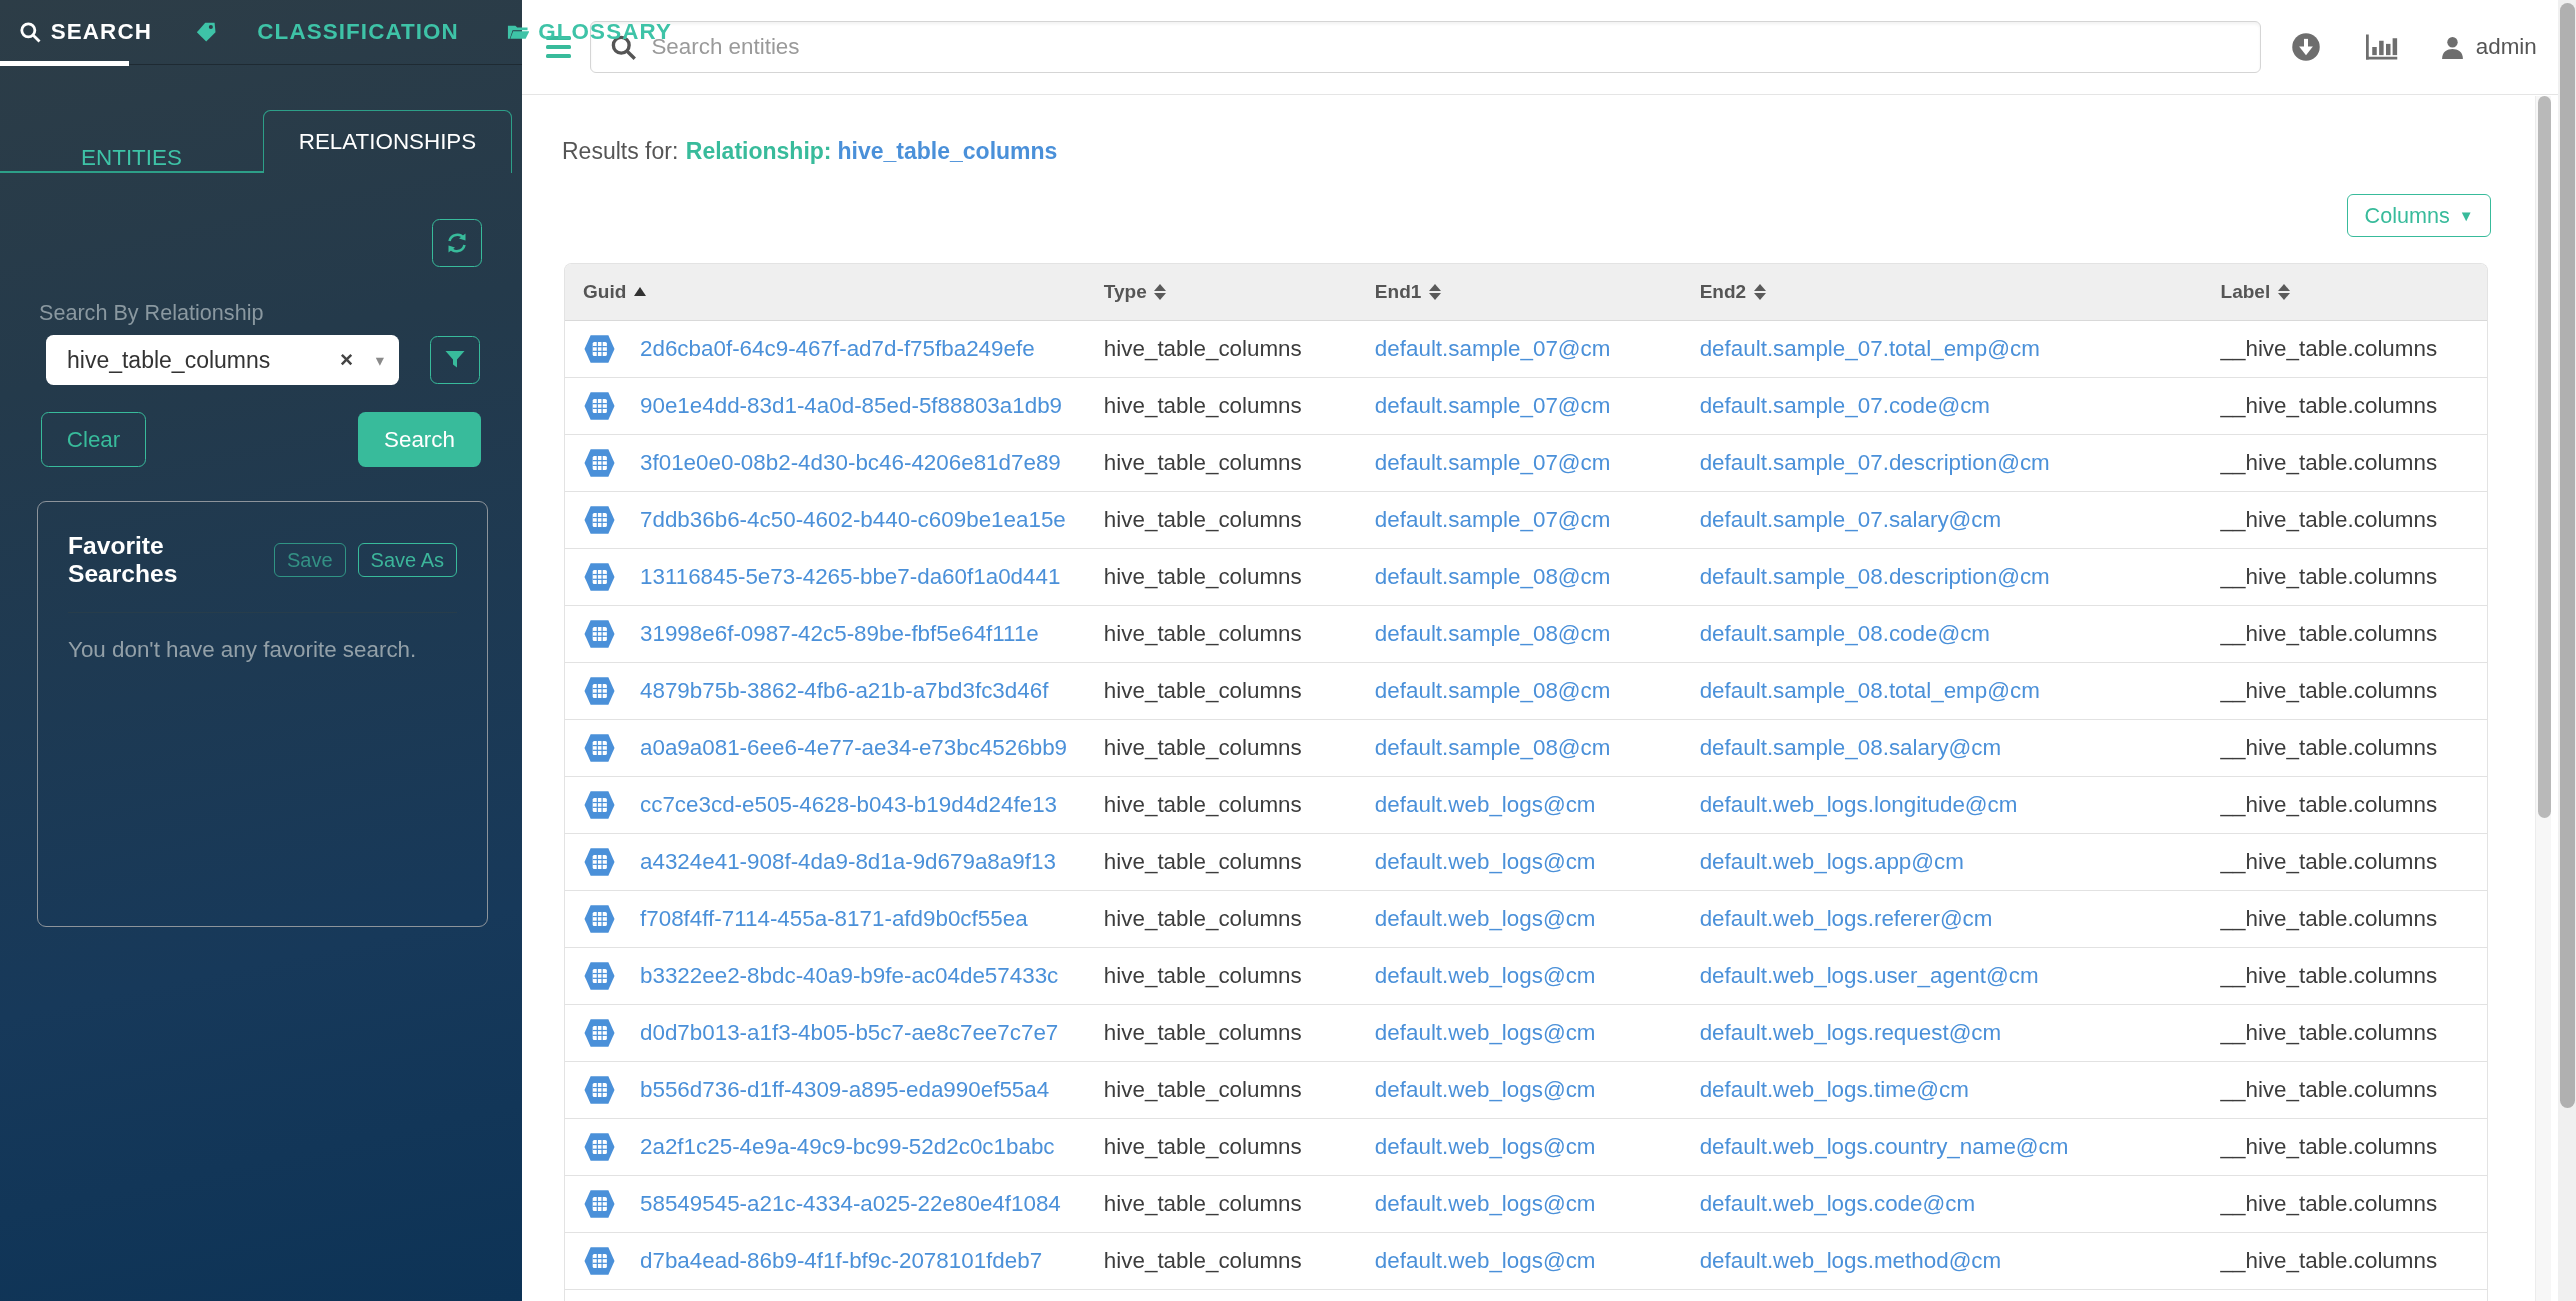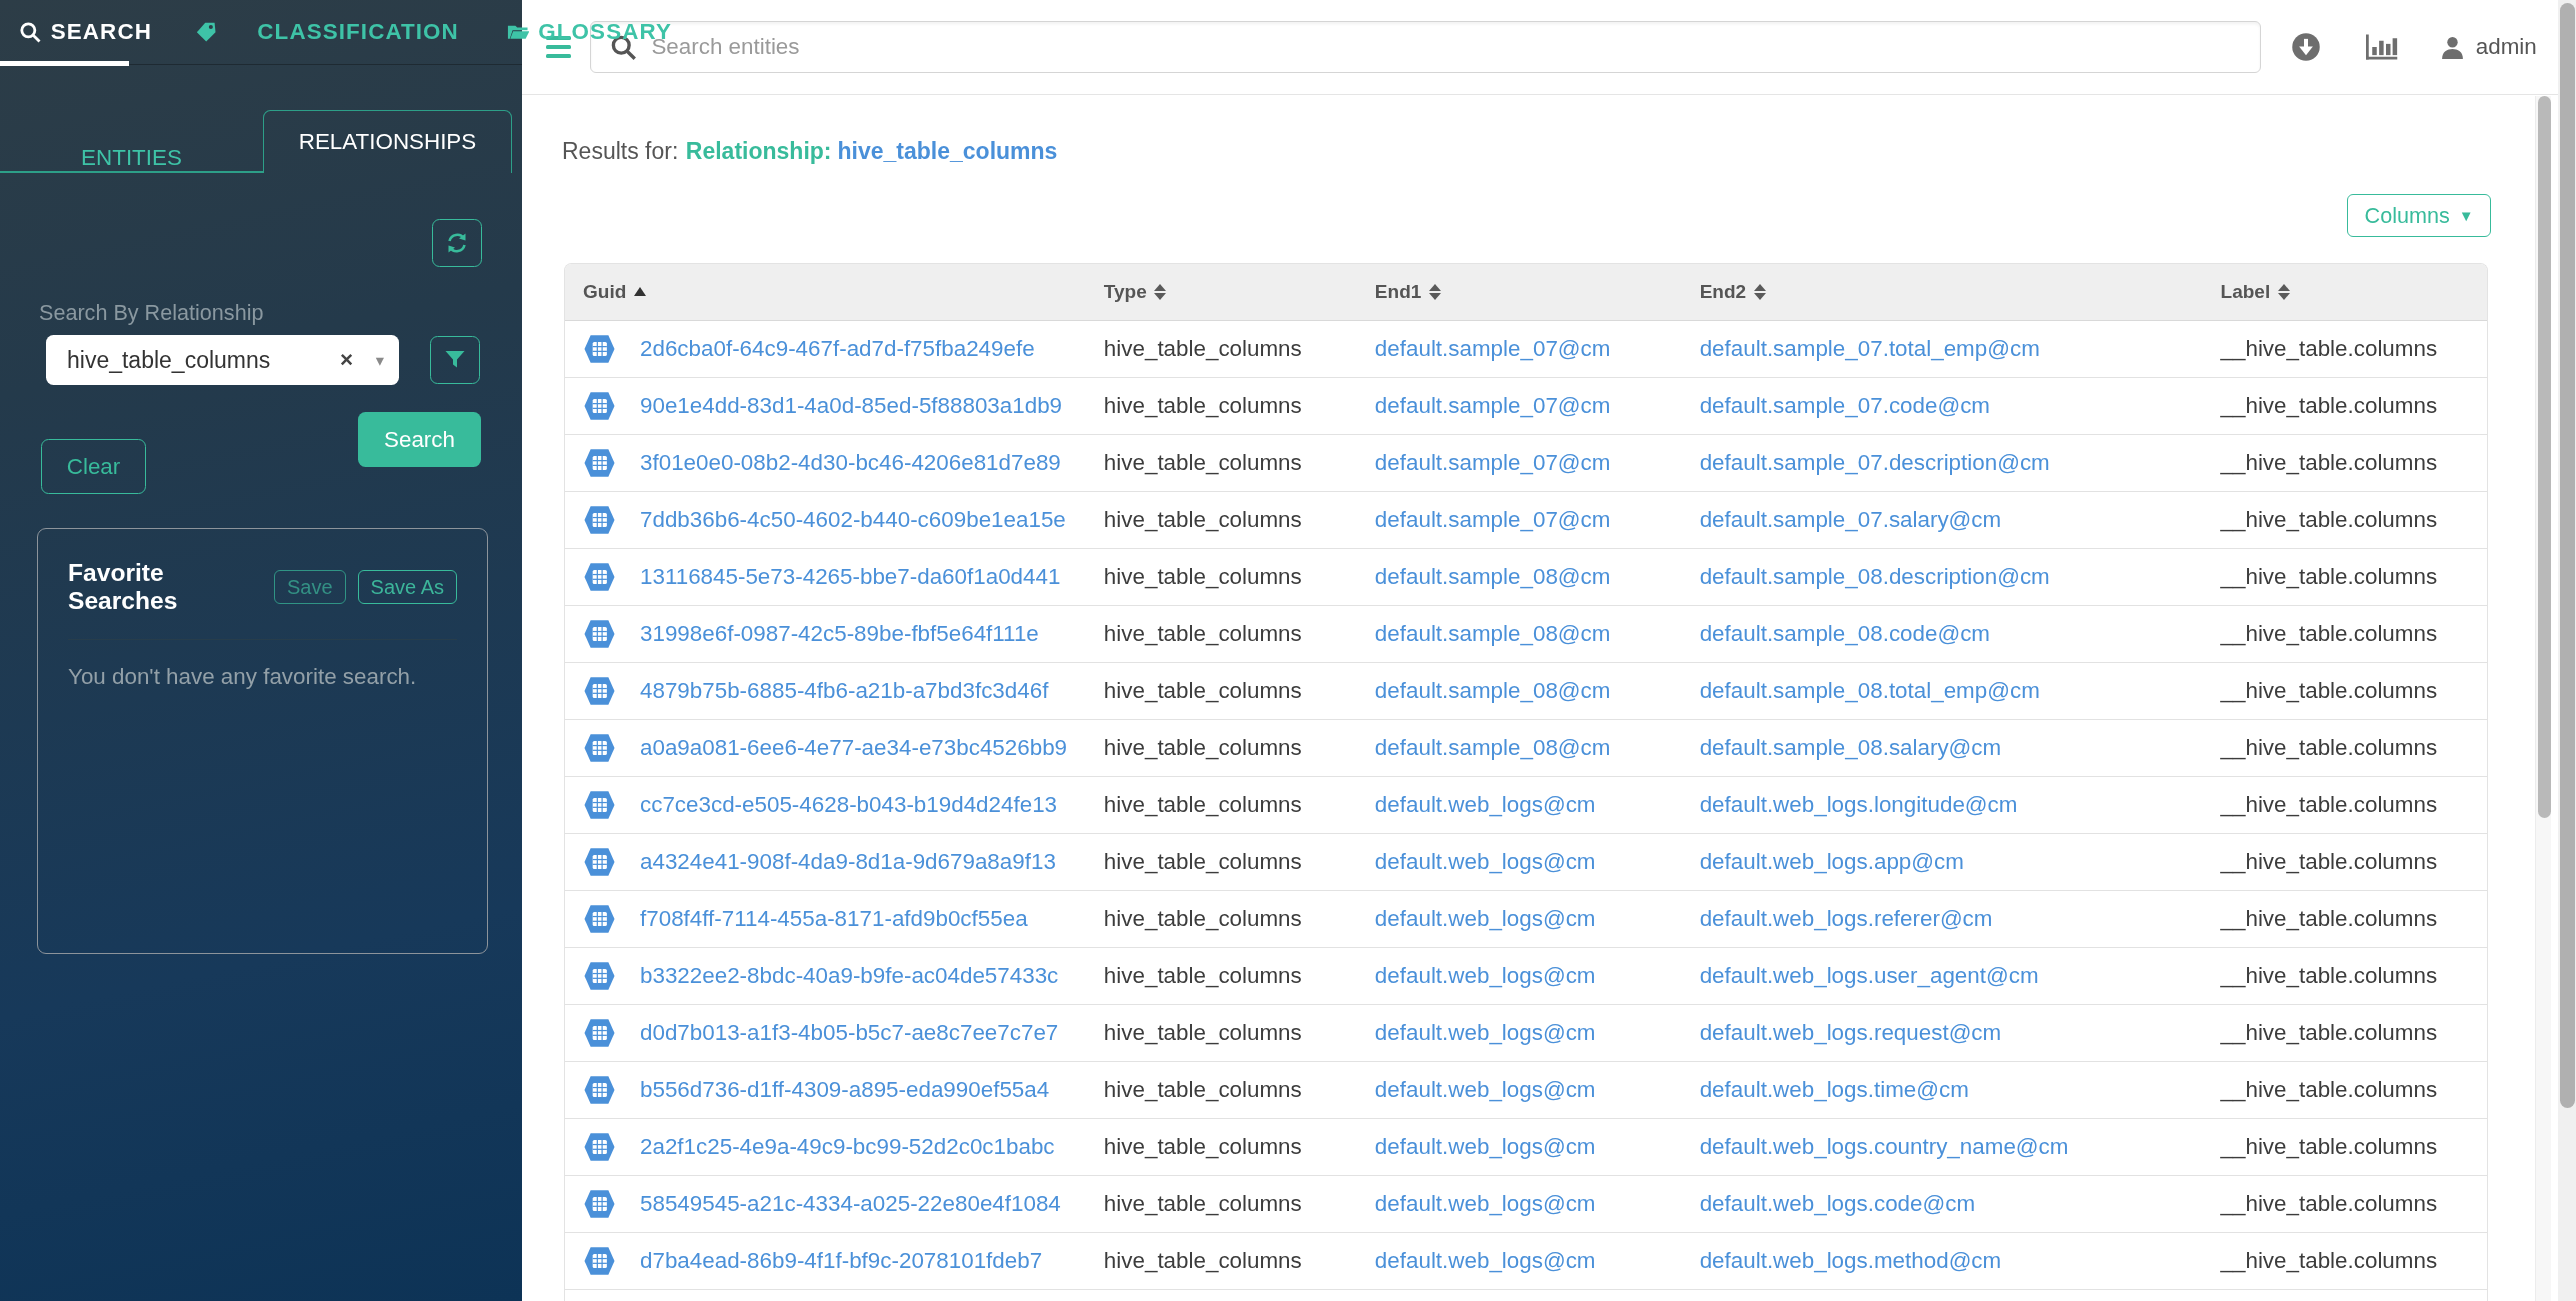--- a/index.html
+++ b/index.html
@@ -63,21 +63,21 @@
   }
   .rel-select .val { margin-left:21px; font-size:23px; color:#333333; }
   .rel-select .clr { position:absolute; right:46px; font-size:22.4px; font-weight:bold; color:#444; line-height:1; cursor:pointer; }
   .rel-select .car { position:absolute; right:15px; font-size:16.4px; color:#8a8a8a; }
   .filter-btn { margin-left:31px; }
 
   .actions-row { margin-top:27px; padding:0 41px; display:flex; justify-content:space-between; }
   .btn-clear {
     width:105px; height:55px; border:1.5px solid #38bb9b; border-radius:7.5px;
     color:#38bb9b; background:transparent; font-size:22.4px; cursor:pointer;
-    display:flex; align-items:center; justify-content:center;margin-top:27px;
+    display:flex; align-items:center; justify-content:center;
   }
   .btn-search {
     width:123px; height:55px; border:none; border-radius:7.5px;
     color:#ffffff; background:#38bb9b; font-size:22.4px; cursor:pointer;
     display:flex; align-items:center; justify-content:center;
   }
 
   .fav-panel {
     margin:34px 34px 0 37px; height:426px;
     border:1.5px solid #8d949b; border-radius:9px; padding:30px;
@@ -460,21 +460,21 @@
     <td>
                 <span class="guid-flex">
       <svg viewBox="0 0 24 22">
         <path d="M5.5 1 h13 L23 11 l-4.5 10 h-13 L1 11 Z" fill="#4a90d9"></path>
         <rect x="7" y="5.8" width="10.4" height="10.4" rx="1.2" fill="#ffffff"></rect>
         <line x1="10.4" y1="5.8" x2="10.4" y2="16.2" stroke="#4a90d9" stroke-width="0.9"></line>
         <line x1="13.9" y1="5.8" x2="13.9" y2="16.2" stroke="#4a90d9" stroke-width="0.9"></line>
         <line x1="7" y1="9.2" x2="17.4" y2="9.2" stroke="#4a90d9" stroke-width="0.9"></line>
         <line x1="7" y1="12.7" x2="17.4" y2="12.7" stroke="#4a90d9" stroke-width="0.9"></line>
       </svg>
-      <a>4879b75b-6885-4fb6-a21b-a7bd3fc3d46f</a>
+      <a>4879b75b-3862-4fb6-a21b-a7bd3fc3d46f</a>
     </span>
               </td>
     <td>hive_table_columns</td>
     <td><a>default.sample_08@cm</a></td>
     <td><a>default.sample_08.total_emp@cm</a></td>
     <td>__hive_table.columns</td>
   </tr>
             <tr>
     <td>
                 <span class="guid-flex">

